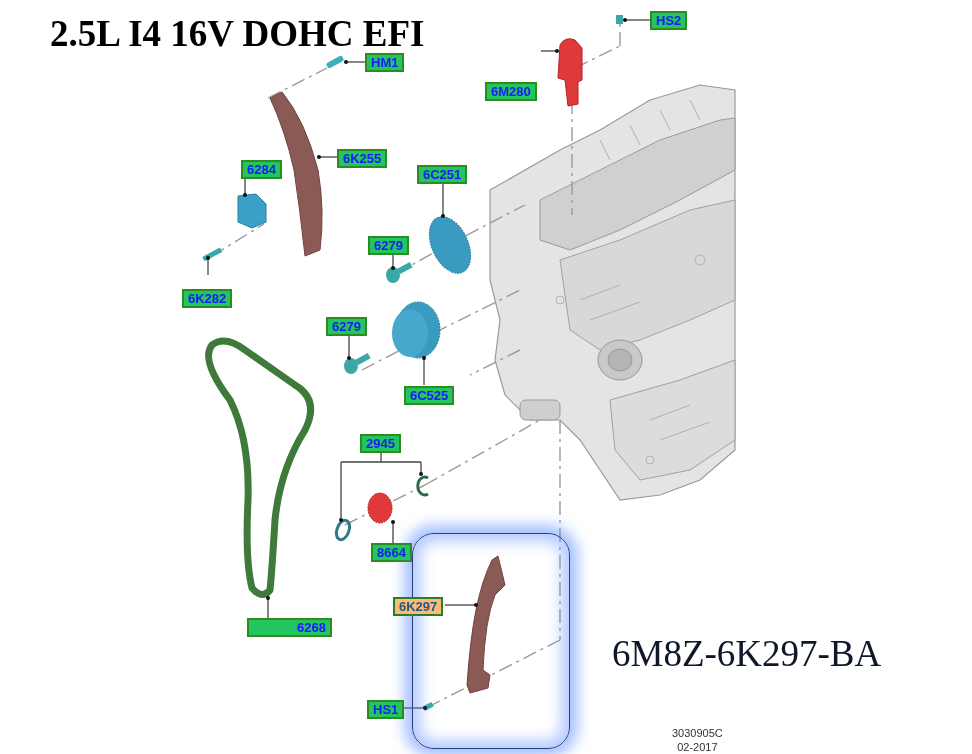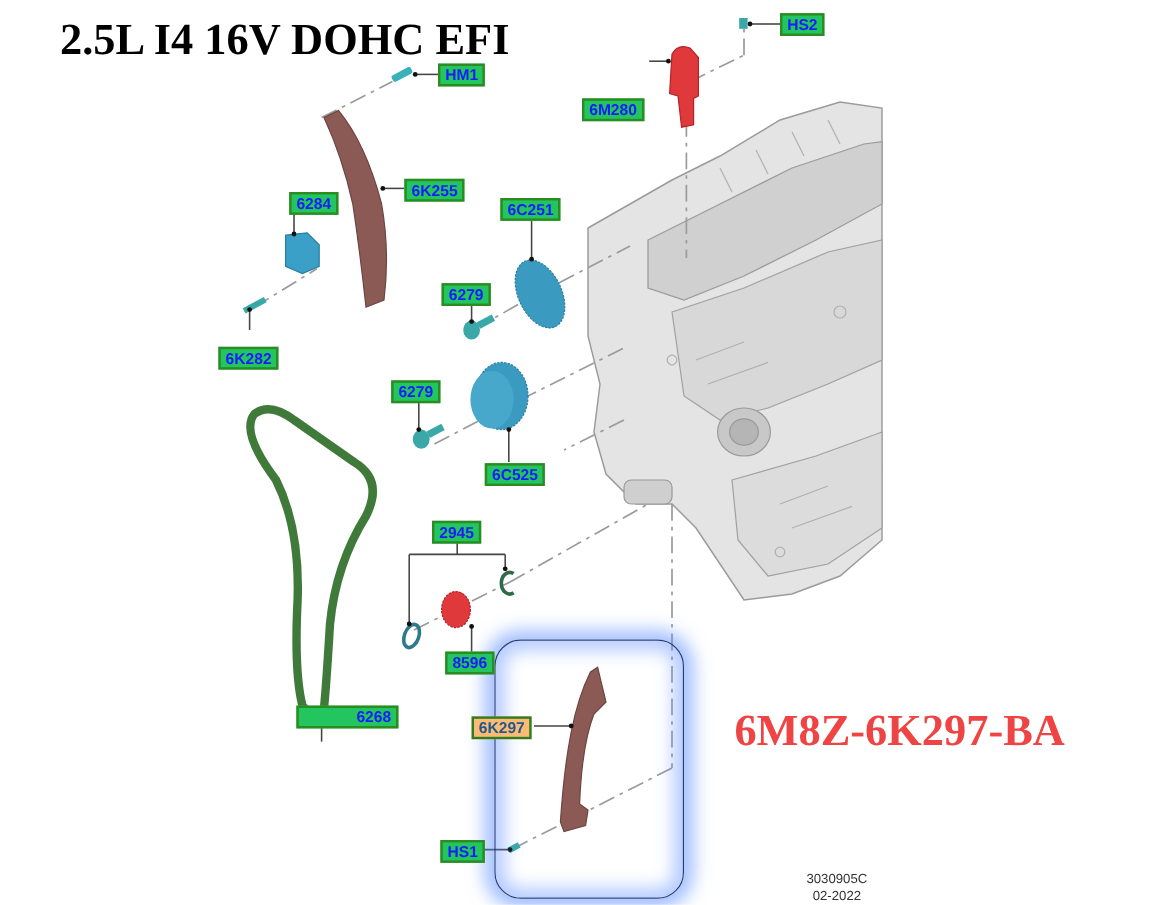--- a/index.html
+++ b/index.html
@@ -3,23 +3,23 @@
 <meta charset="utf-8">
 <style>
   html, body { margin: 0; padding: 0; background: #ffffff; }
   body { width: 972px; height: 754px; position: relative; overflow: hidden; font-family: "Liberation Sans", sans-serif; }
   .title {
     position: absolute; left: 50px; top: 12px;
     font-family: "Liberation Serif", serif; font-weight: bold; font-size: 37px;
     color: #000; letter-spacing: 0px; white-space: nowrap;
   }
   .partnum {
-    position: absolute; left: 612px; top: 588px;
-    font-family: "Liberation Serif", serif; font-weight: bold; font-size: 37px;
-    color: #ef4444; white-space: nowrap;
+    position: absolute; left: 612px; top: 632px;
+    font-family: "Liberation Serif", serif; font-weight: normal; font-size: 37px;
+    color: #0f172a; white-space: nowrap;
   }
   .footer { position: absolute; left: 672px; top: 726px; font-size: 11px; color: #333; text-align: center; line-height: 14px; }
   svg.diagram { position: absolute; left: 0; top: 0; }
   .callout {
     position: absolute; height: 15px; padding: 0 4px;
     border: 2px solid #2e8b22; background: #22c55e;
     color: #1a1aff; font-weight: bold; font-size: 13px; line-height: 15px;
     white-space: nowrap; cursor: pointer;
   }
   .callout.sel { background: #fdba74; color: #1f5a8a; border-color: #2e7d22; }
@@ -177,23 +177,23 @@
 <div class="callout" style="left:485px;top:42px;margin-top:40px;">6M280</div>
 <div class="callout" style="left:365px;top:53px;">HM1</div>
 <div class="callout" style="left:337px;top:149px;">6K255</div>
 <div class="callout" style="left:223px;top:160px;margin-left:18px;">6284</div>
 <div class="callout" style="left:417px;top:165px;">6C251</div>
 <div class="callout" style="left:368px;top:236px;">6279</div>
 <div class="callout" style="left:182px;top:289px;">6K282</div>
 <div class="callout" style="left:326px;top:317px;">6279</div>
 <div class="callout" style="left:404px;top:386px;">6C525</div>
 <div class="callout" style="left:360px;top:434px;">2945</div>
-<div class="callout" style="left:371px;top:543px;">8596</div>
+<div class="callout" style="left:371px;top:543px;">8664</div>
 <div class="callout sel" style="left:393px;top:597px;">6K297</div>
-<div class="callout" style="left:247px;top:588px;padding-left:48px;">6268</div>
+<div class="callout" style="left:247px;top:618px;padding-left:48px;">6268</div>
 <div class="callout" style="left:367px;top:700px;">HS1</div>
 
 <div class="partnum">6M8Z-6K297-BA</div>
 
 <div class="footer">
   <div>3030905C</div>
-  <div>02-2022</div>
+  <div>02-2017</div>
 </div>
 
 </body></html>

